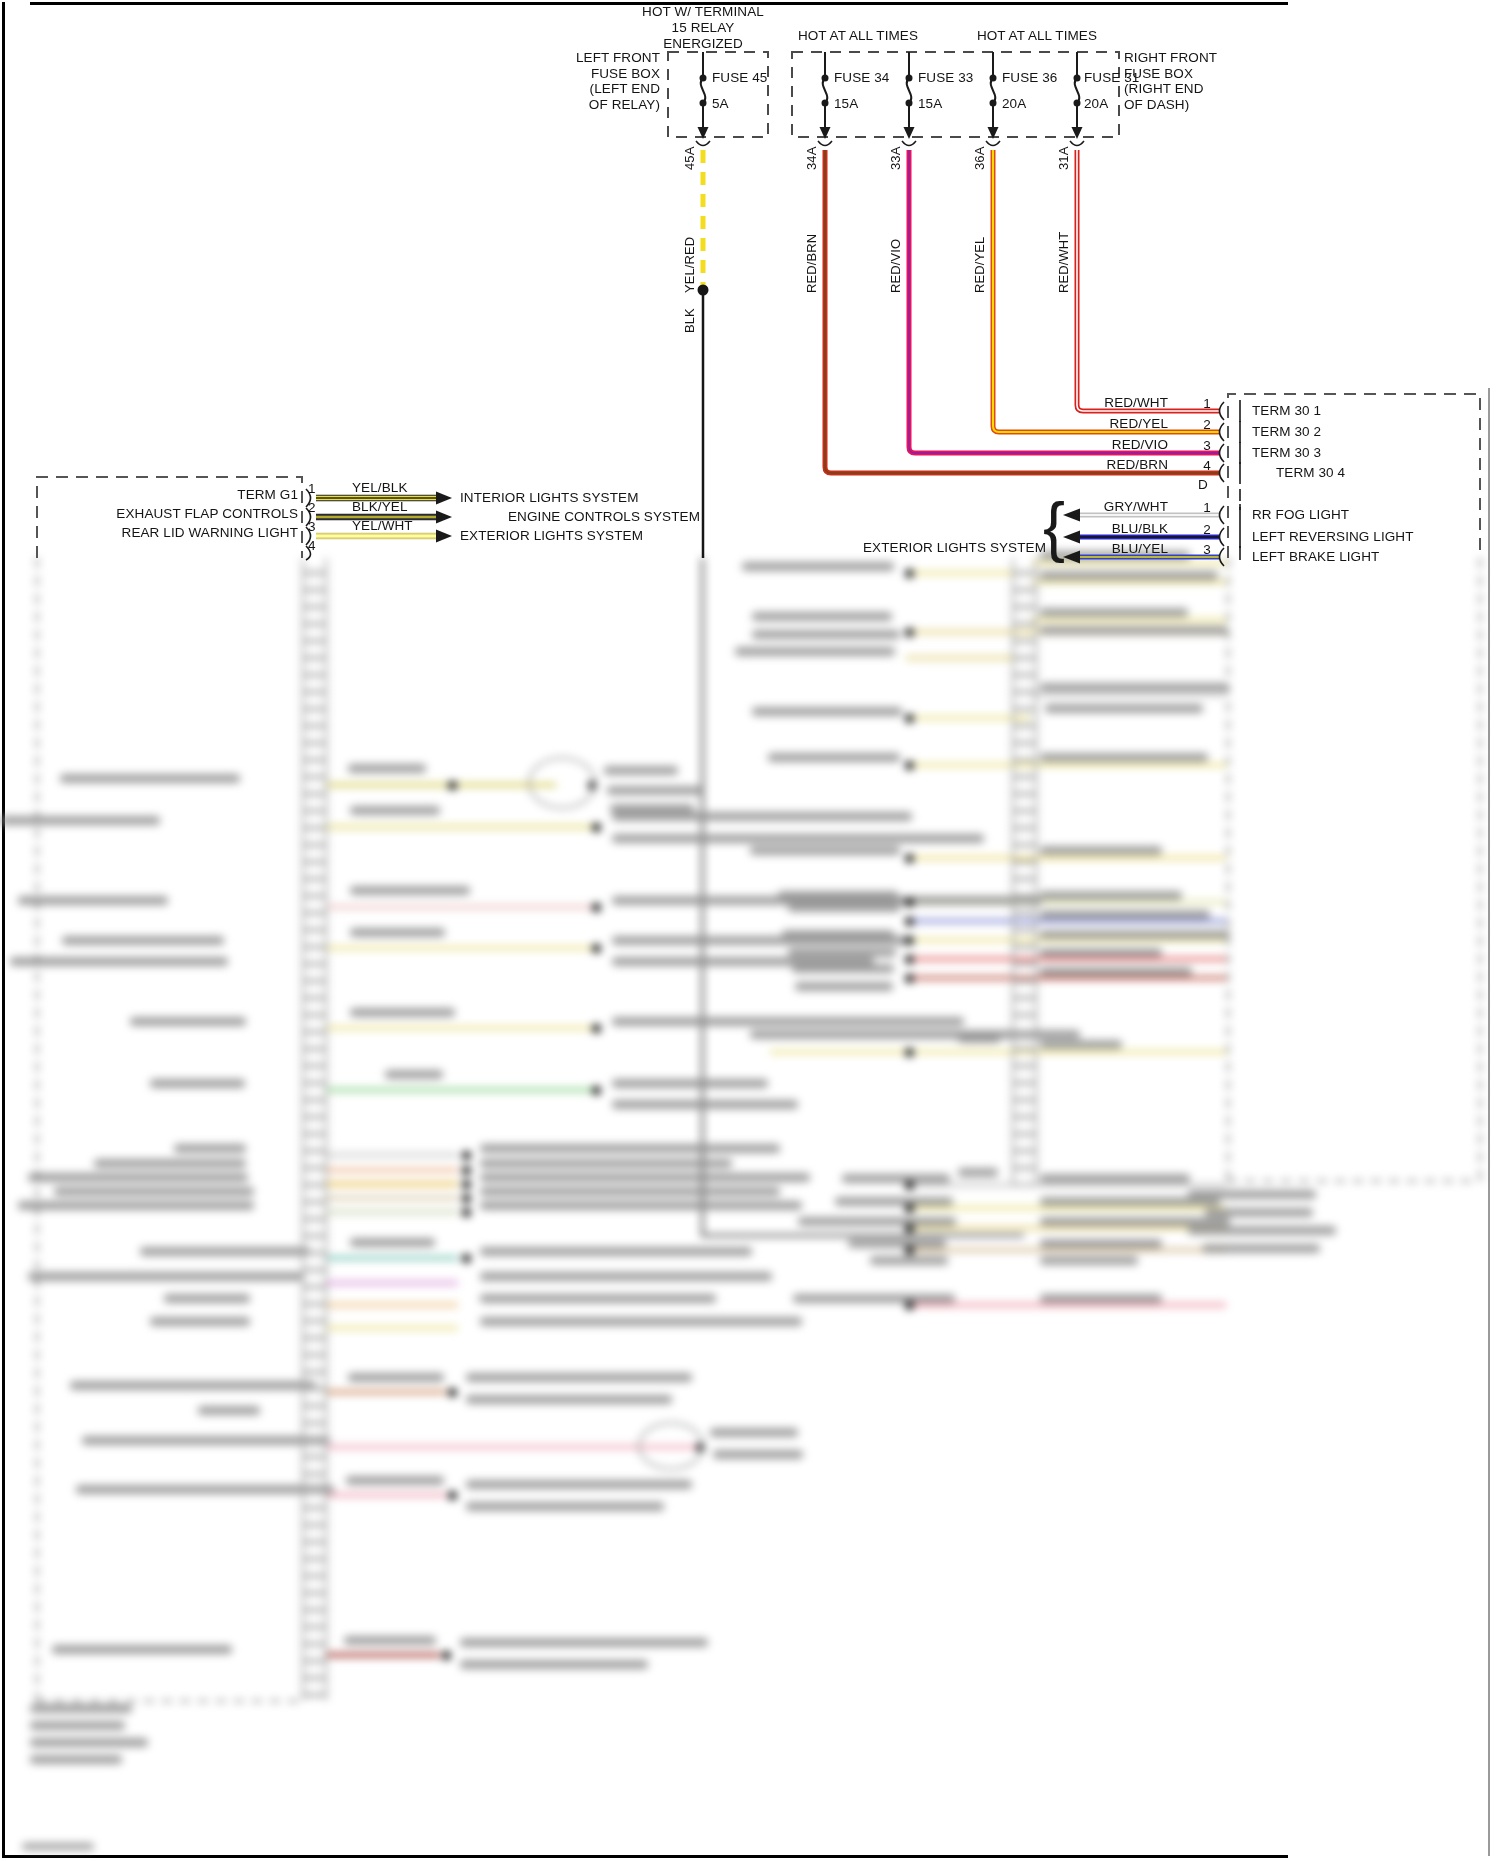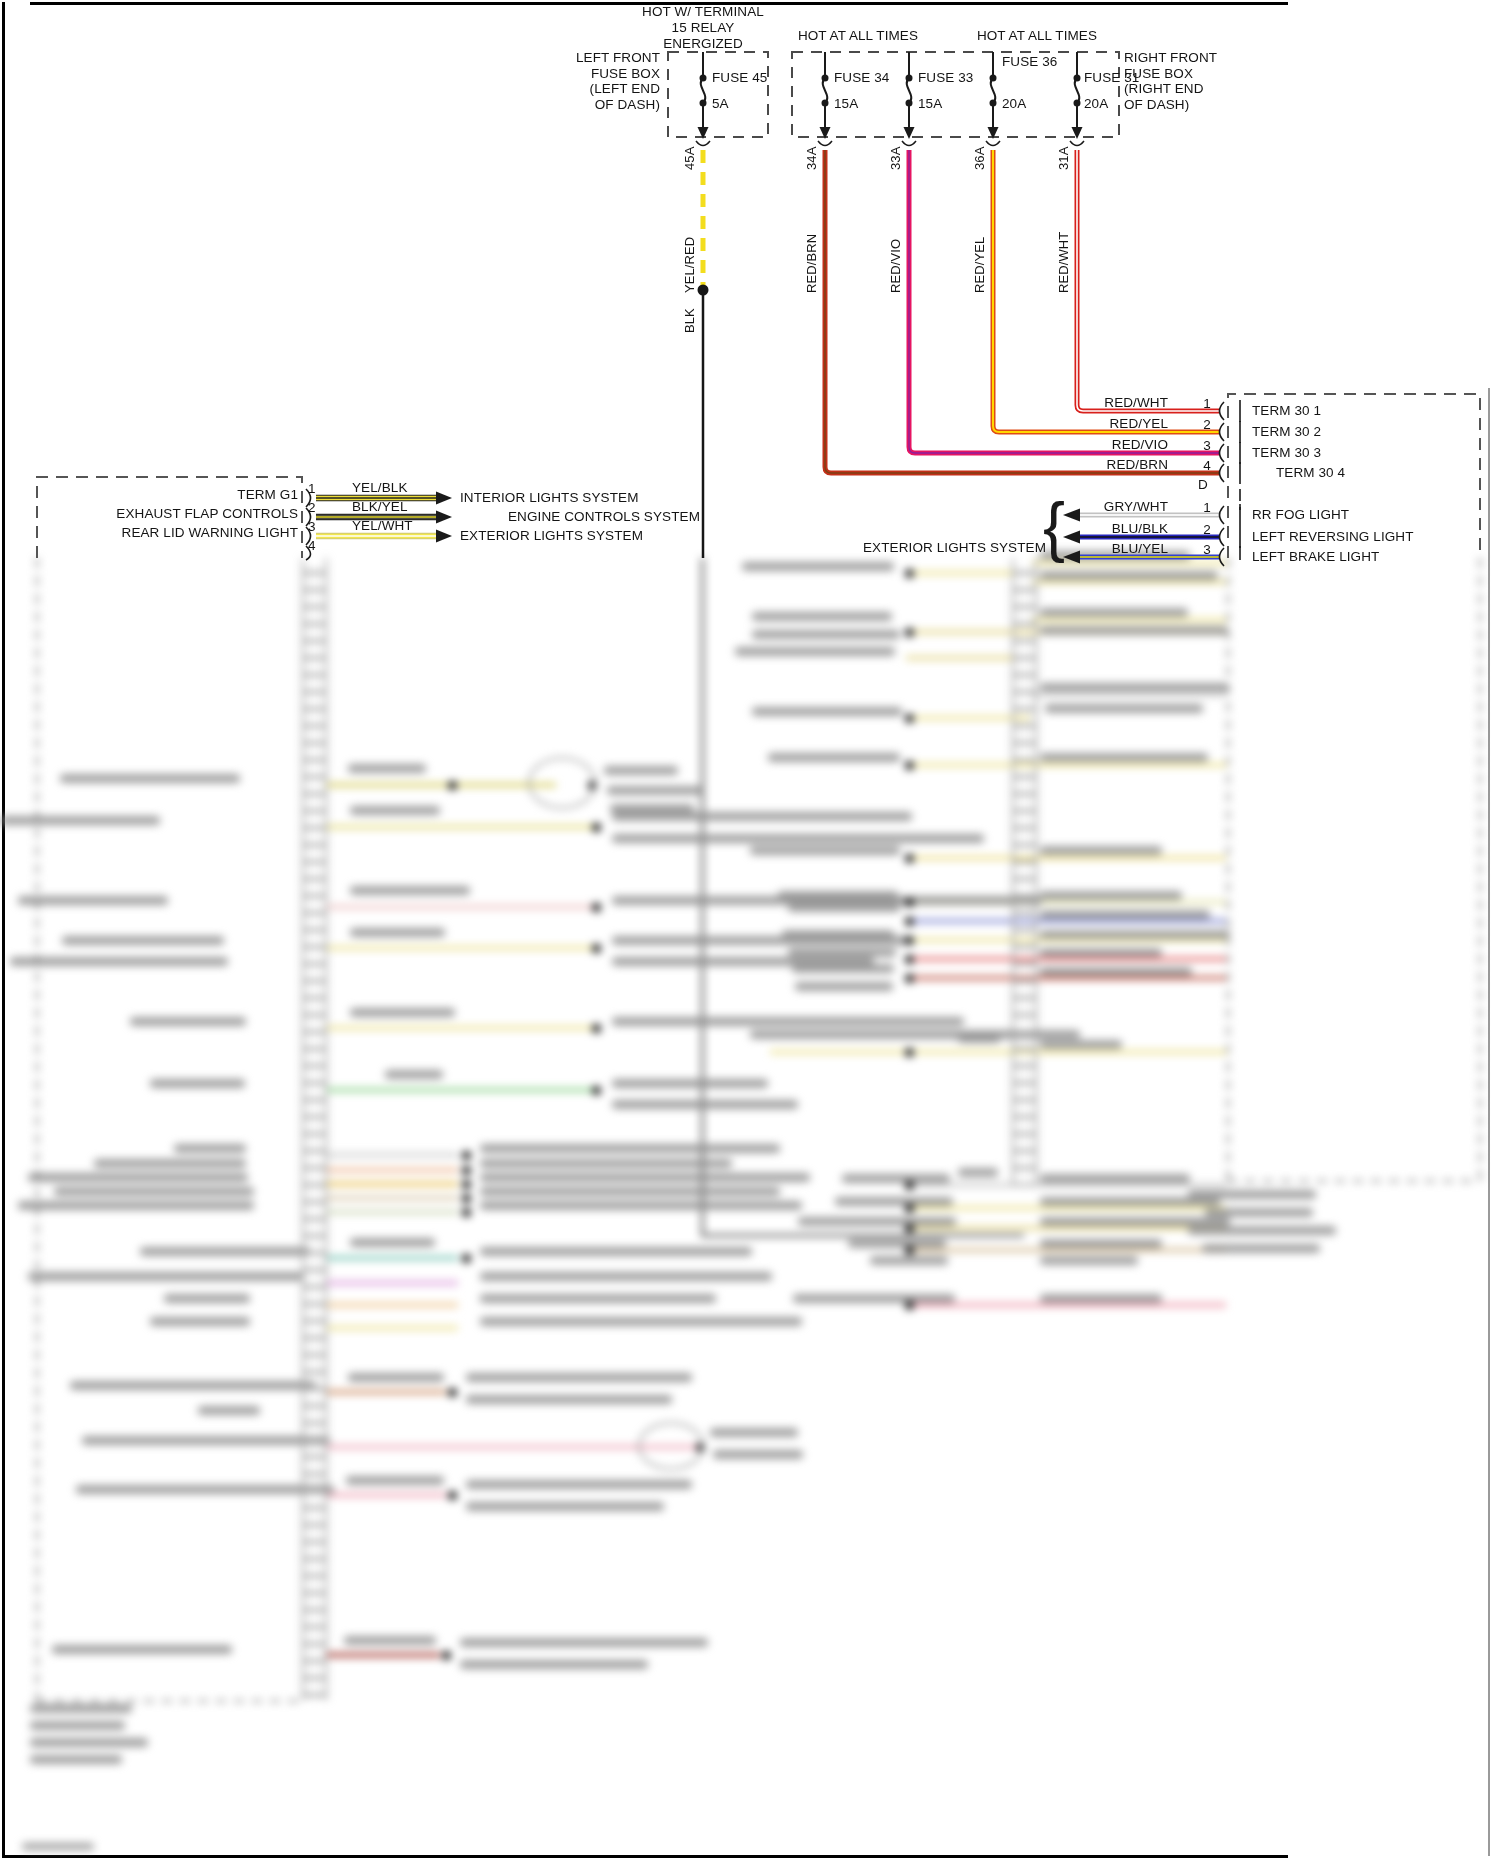--- a/index.html
+++ b/index.html
@@ -359,33 +359,33 @@
 
   <div class="lbl ca" style="left:593px;top:4px;width:220px;">HOT W/ TERMINAL
 15 RELAY
 ENERGIZED</div>
   <div class="lbl ca" style="left:748px;top:28px;width:220px;">HOT AT ALL TIMES</div>
   <div class="lbl ca" style="left:927px;top:28px;width:220px;">HOT AT ALL TIMES</div>
 
   <div class="lbl ra" style="left:500px;top:50px;width:160px;line-height:15.5px;">LEFT FRONT
 FUSE BOX
 (LEFT END
-OF DASH)</div>
+OF RELAY)</div>
   <div class="lbl" style="left:1124px;top:50px;width:160px;line-height:15.5px;">RIGHT FRONT
 FUSE BOX
 (RIGHT END
 OF DASH)</div>
 
   <div class="lbl" style="left:712px;top:70px;">FUSE 45</div>
   <div class="lbl" style="left:712px;top:96px;">5A</div>
   <div class="lbl" style="left:834px;top:70px;">FUSE 34</div>
   <div class="lbl" style="left:834px;top:96px;">15A</div>
   <div class="lbl" style="left:918px;top:70px;">FUSE 33</div>
   <div class="lbl" style="left:918px;top:96px;">15A</div>
-  <div class="lbl" style="left:1002px;top:54px;">FUSE 36</div>
+  <div class="lbl" style="left:1002px;top:70px;">FUSE 36</div>
   <div class="lbl" style="left:1002px;top:96px;">20A</div>
   <div class="lbl" style="left:1084px;top:70px;">FUSE 31</div>
   <div class="lbl" style="left:1084px;top:96px;">20A</div>
 
   <div class="lbl rot" style="left:682px;top:170px;">45A</div>
   <div class="lbl rot" style="left:682px;top:293px;">YEL/RED</div>
   <div class="lbl rot" style="left:804px;top:170px;">34A</div>
   <div class="lbl rot" style="left:804px;top:293px;">RED/BRN</div>
   <div class="lbl rot" style="left:888px;top:170px;">33A</div>
   <div class="lbl rot" style="left:888px;top:293px;">RED/VIO</div>

